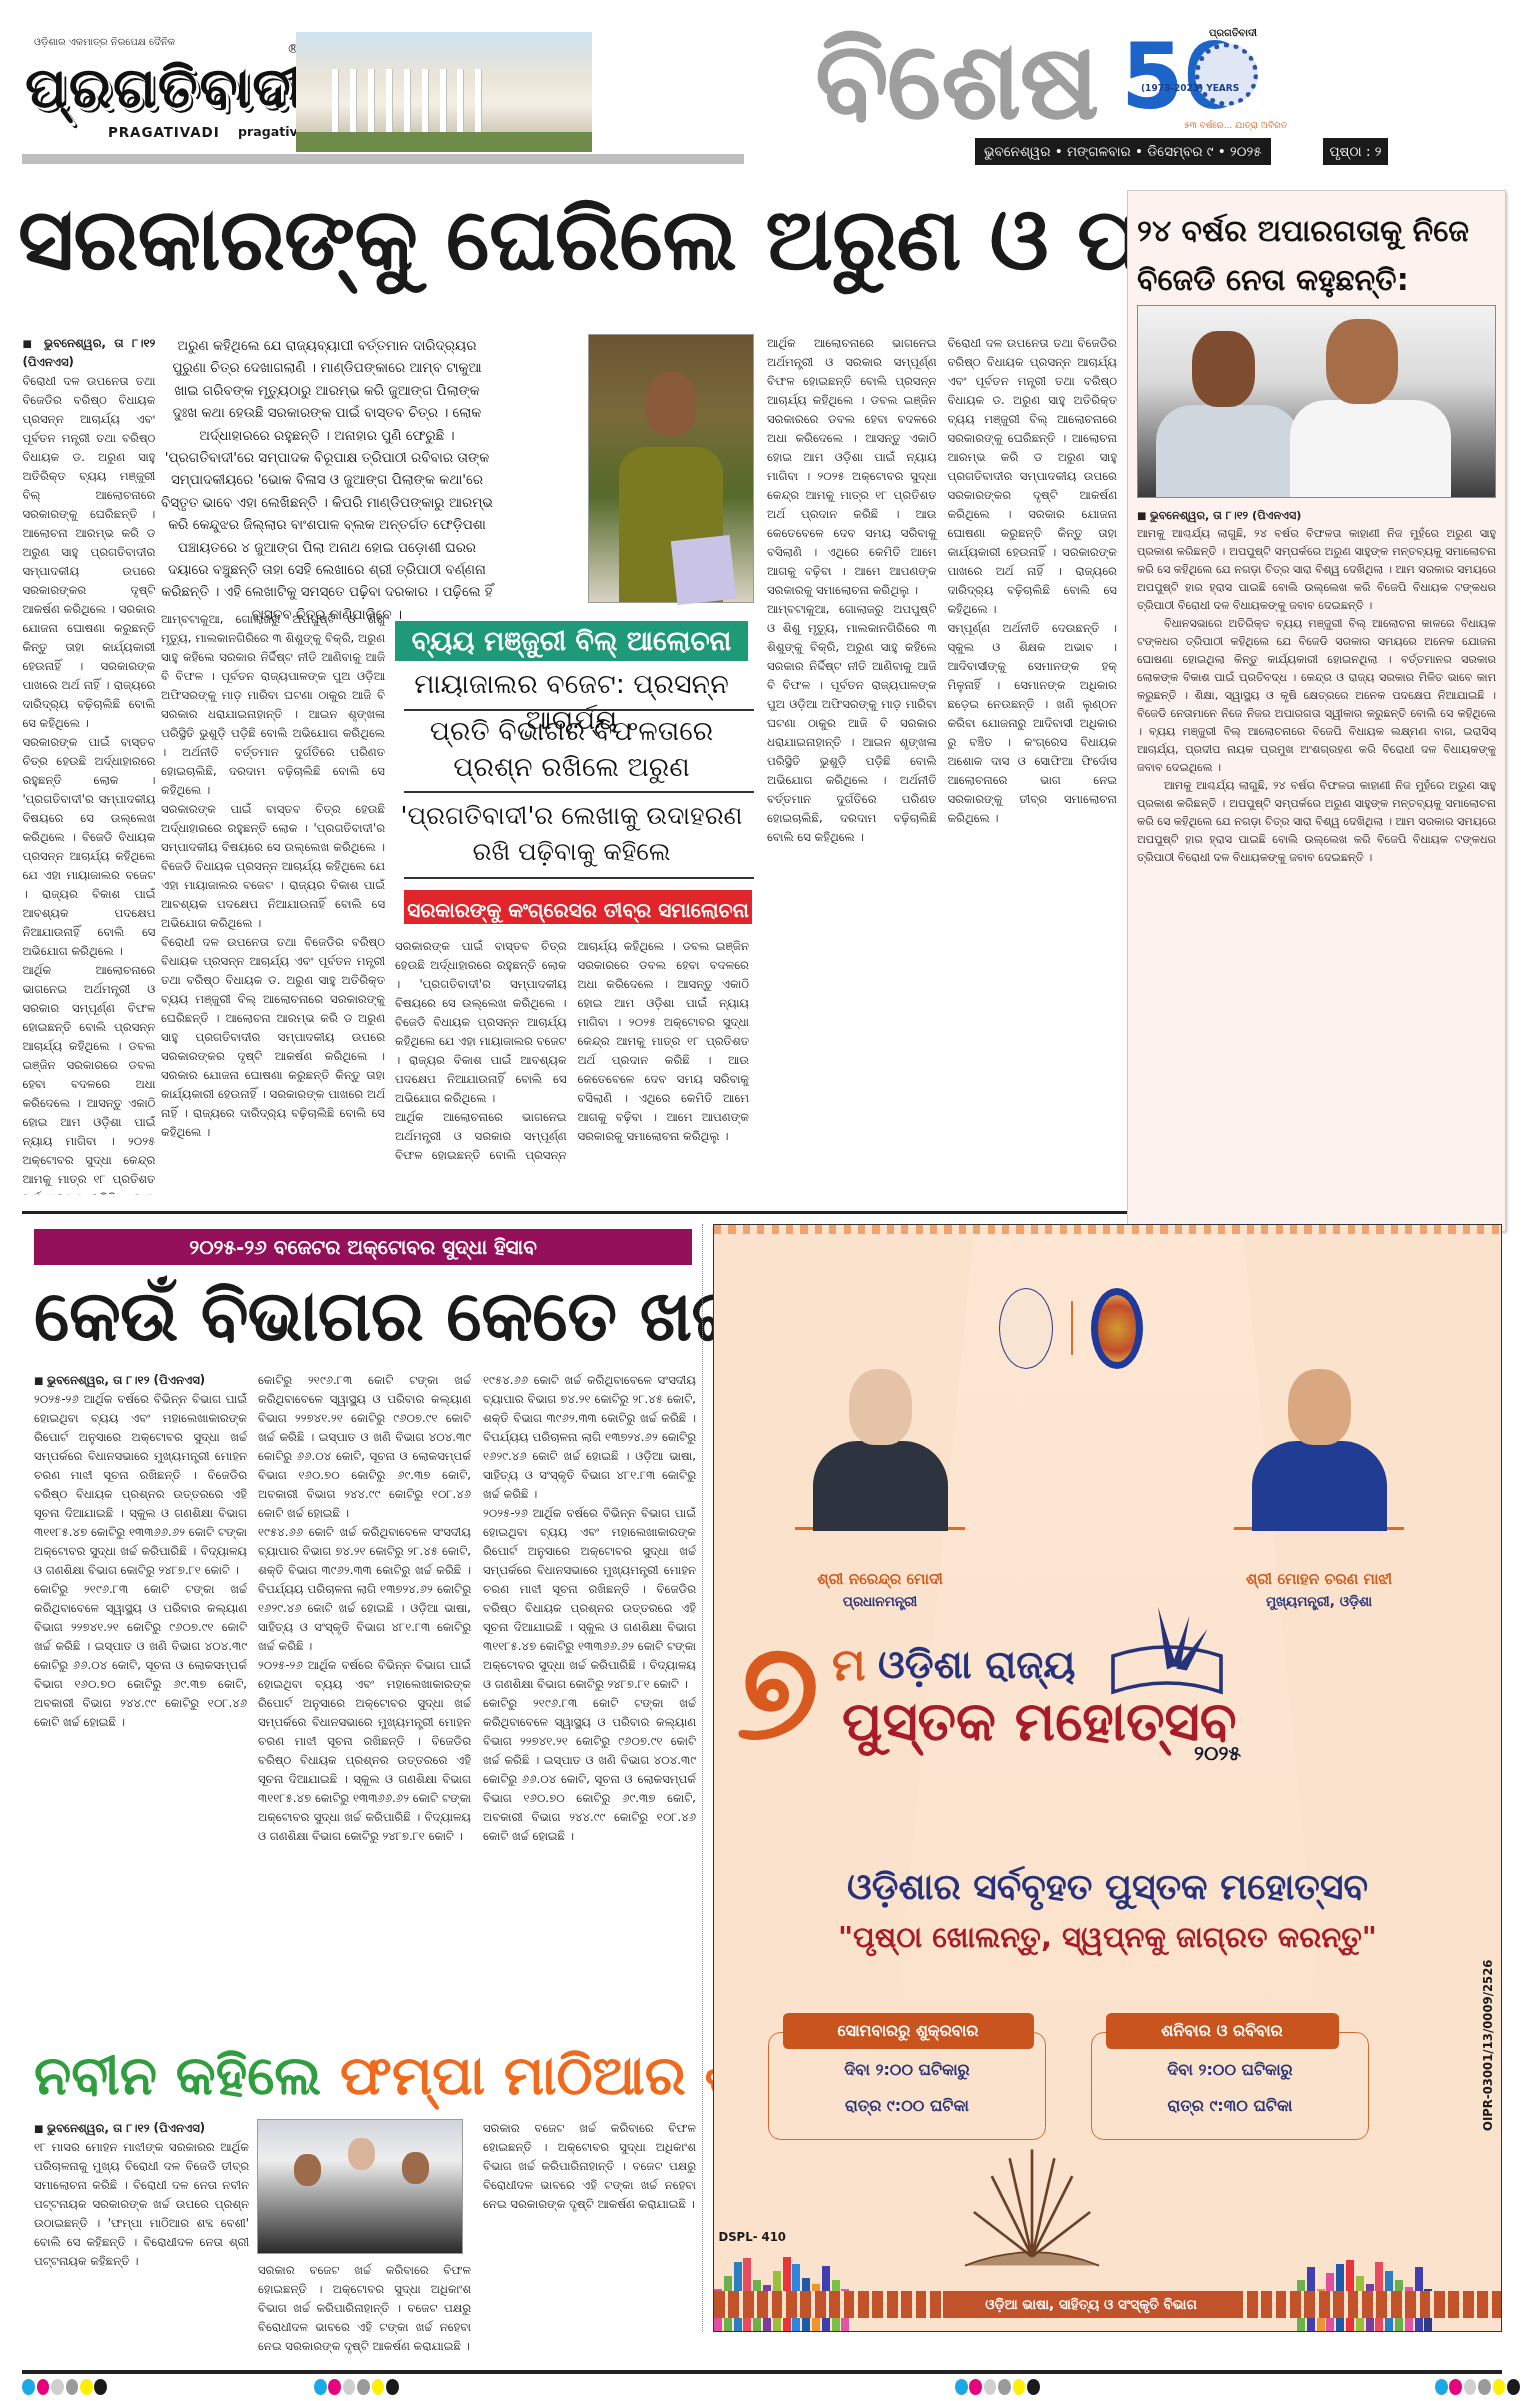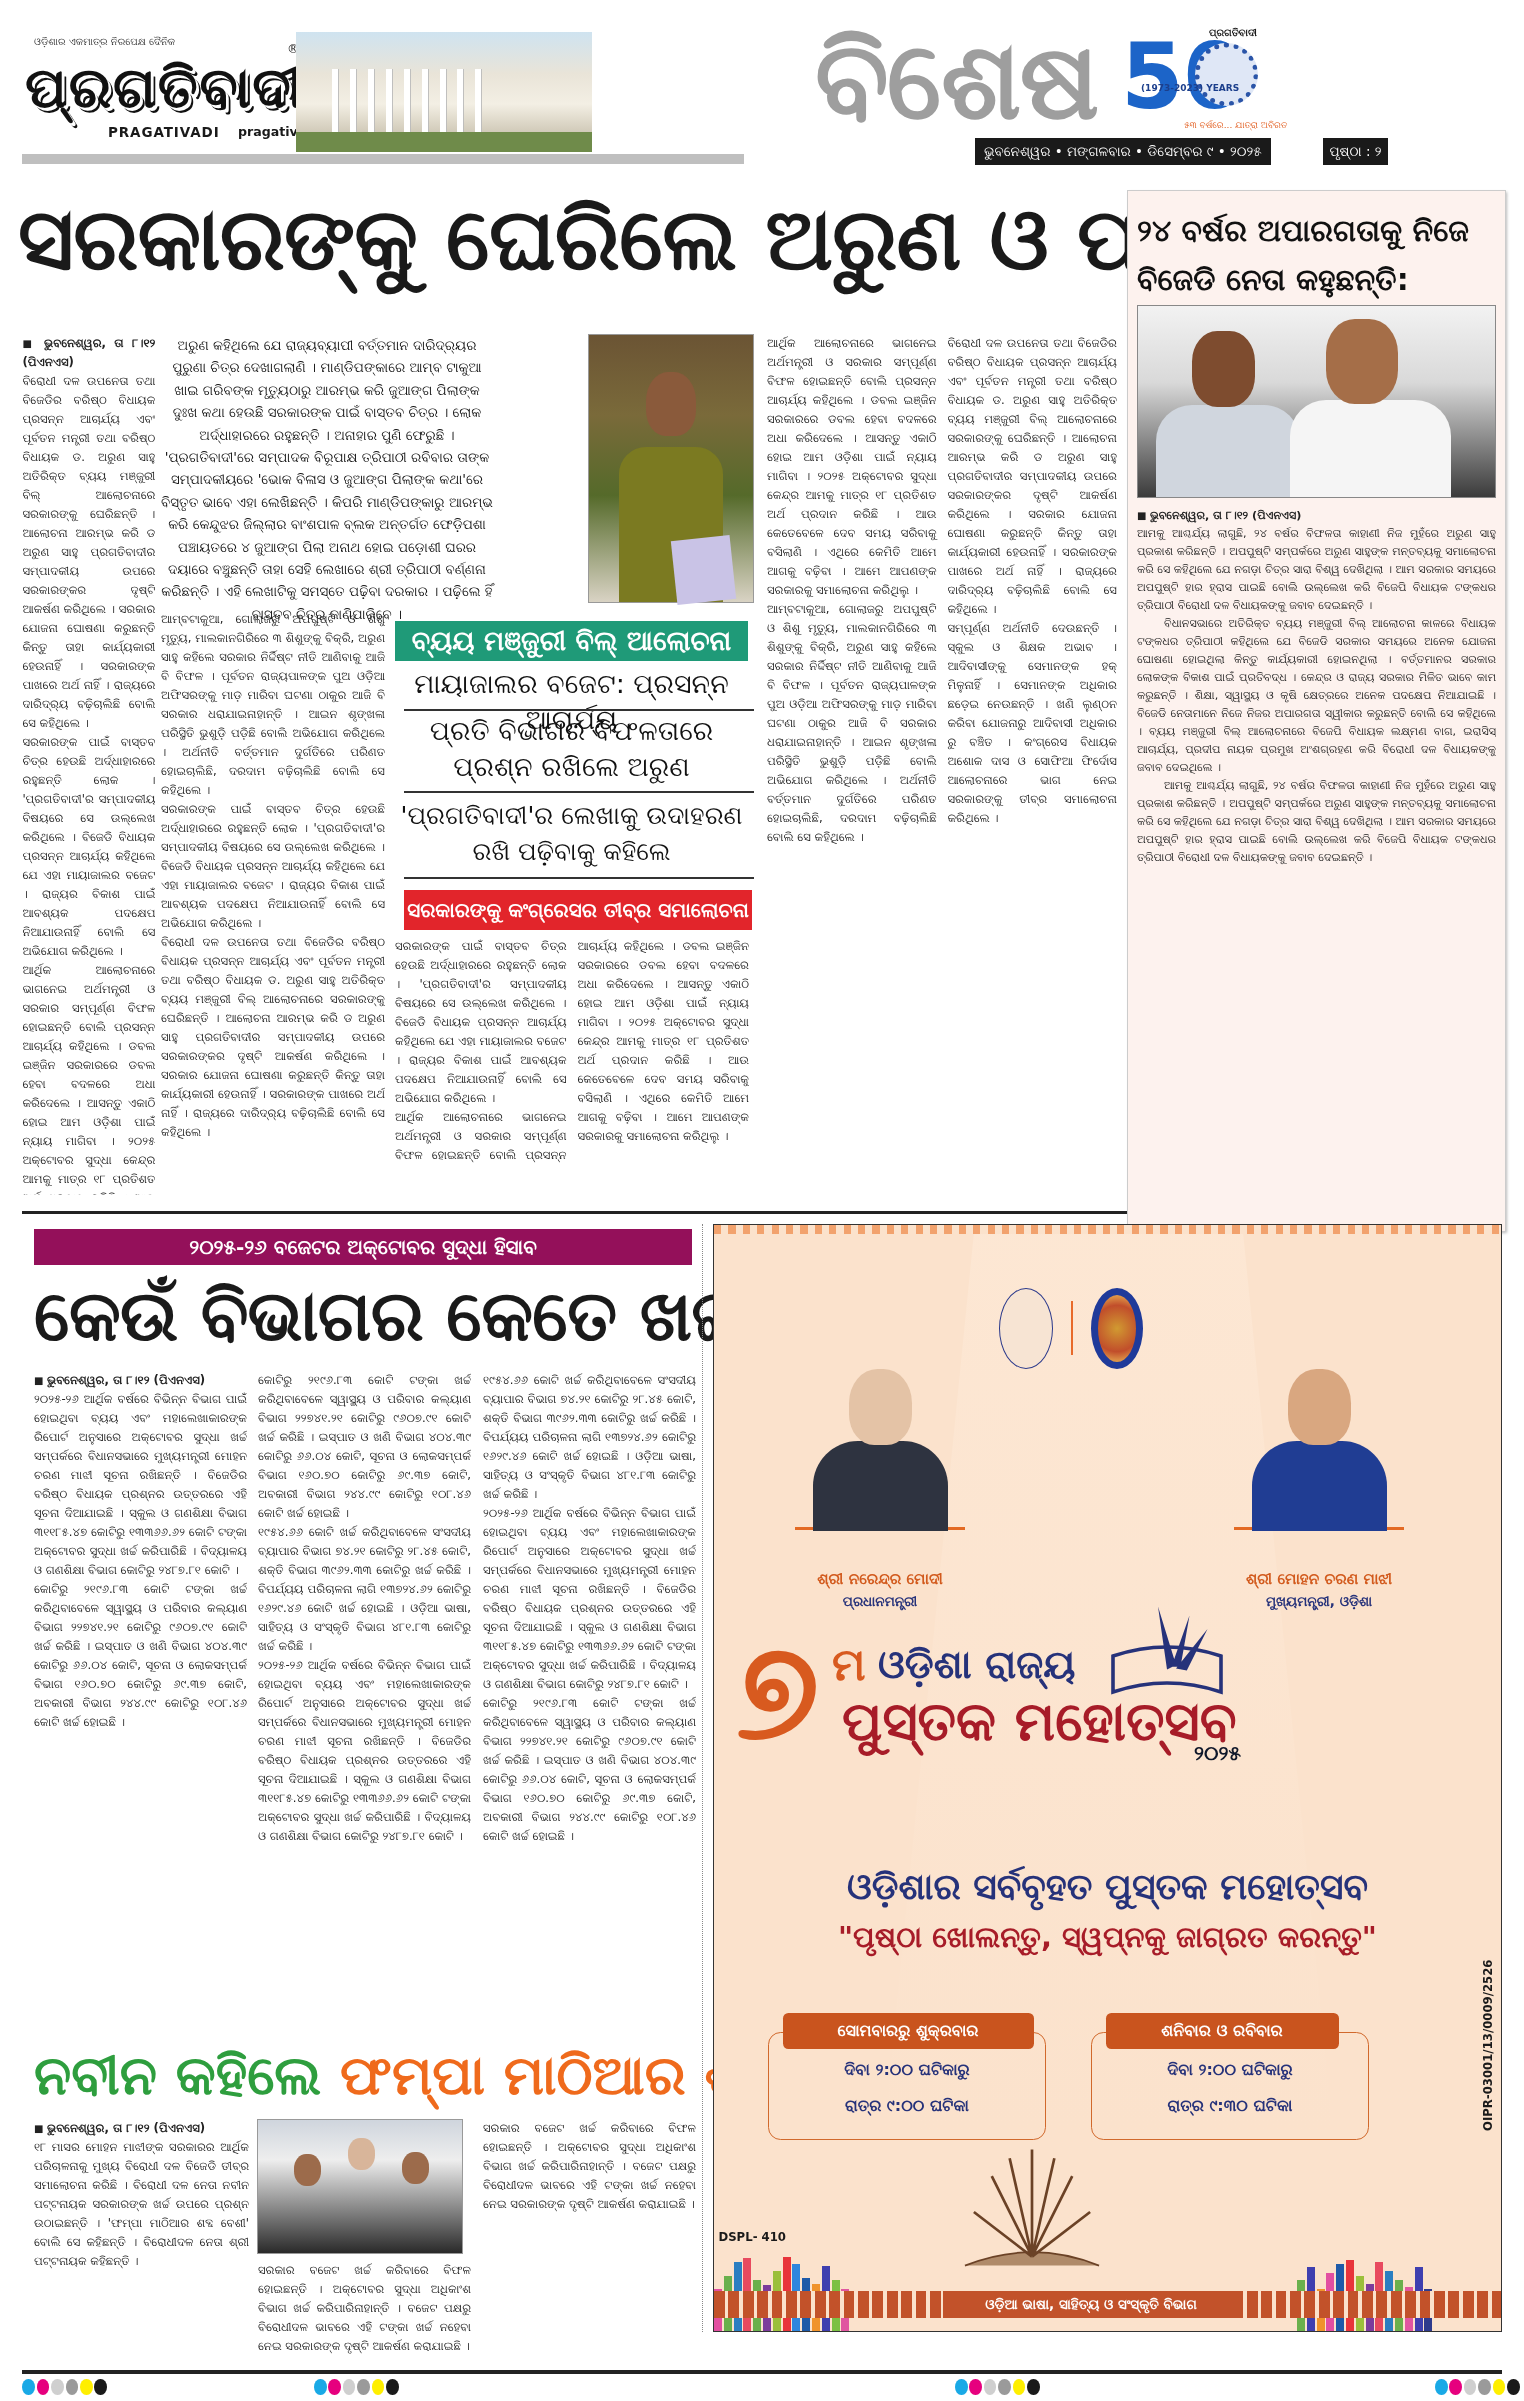--- a/index.html
+++ b/index.html
@@ -31,21 +31,21 @@
 .dateline-small{font-weight:bold}
 .dateline-small::before{content:"■ ";font-size:10px}
 .pullquote{left:161px;top:334px;width:332px;height:269px;font-size:13.5px;line-height:22.4px;text-align:center;color:#111}
 .photo{background:linear-gradient(180deg,#6b5434 0%,#7a6a3a 30%,#556a2a 60%,#d9d3c4 100%);border:0.9px solid #999}
 .photo .face{position:absolute;left:35%;top:14%;width:30%;height:24%;border-radius:45% 45% 40% 40%;background:#8a5a3b}
 .photo .vest{position:absolute;left:18%;top:42%;width:64%;height:58%;background:#7b7a21;border-radius:27px 27px 0 0}
 .photo .paper{position:absolute;left:52%;top:76%;width:36%;height:24%;background:#c9c3e6;transform:rotate(-6deg)}
 .green-bar{left:395px;top:621px;width:353px;height:40px;background:#1f9a78;color:#fff;font-size:27px;font-weight:bold;text-align:center;line-height:40px}
 .deck{left:395px;font-weight:normal;color:#111;text-align:center;width:353px;line-height:36px}
 .deck-rule{left:404px;width:350px;height:1.8px;background:#333}
-.red-bar{left:404px;top:890px;width:348px;height:40px;background:#e2252b;color:#fff;font-size:20px;font-weight:bold;text-align:center;line-height:40px}
+.red-bar{left:404px;top:890px;width:348px;height:34px;background:#e2252b;color:#fff;font-size:20px;font-weight:bold;text-align:center;line-height:40px}
 
 .side-box{left:1127px;top:190px;width:379px;height:1042px;background:#fdf2ee;border:0.9px solid #ccc;box-shadow:1.8px 1.8px 2.7px #bbb}
 .side-head{left:1137px;top:206px;width:359px;font-size:30px;font-weight:900;line-height:49px;color:#111}
 .side-photo{left:1137px;top:305px;width:359px;height:193px;background:linear-gradient(180deg,#f2f2f2 0%,#d9d9d9 40%,#3b3b3b 100%);border:0.9px solid #888;overflow:hidden}
 .side-photo .p1{position:absolute;left:54px;top:25px;width:63px;height:76px;border-radius:40%;background:#7e4c2f}
 .side-photo .p2{position:absolute;left:188px;top:12.6px;width:72px;height:85px;border-radius:40%;background:#a56e48}
 .side-photo .b1{position:absolute;left:18px;top:99px;width:144px;height:99px;background:#d0d6de;border-radius:36px 36px 0 0}
 .side-photo .b2{position:absolute;left:152px;top:94px;width:161px;height:103px;background:#f5f5f5;border-radius:36px 36px 0 0}
 
 .hrule{left:22.4px;top:1211px;width:1105px;height:2.7px;background:#222}

